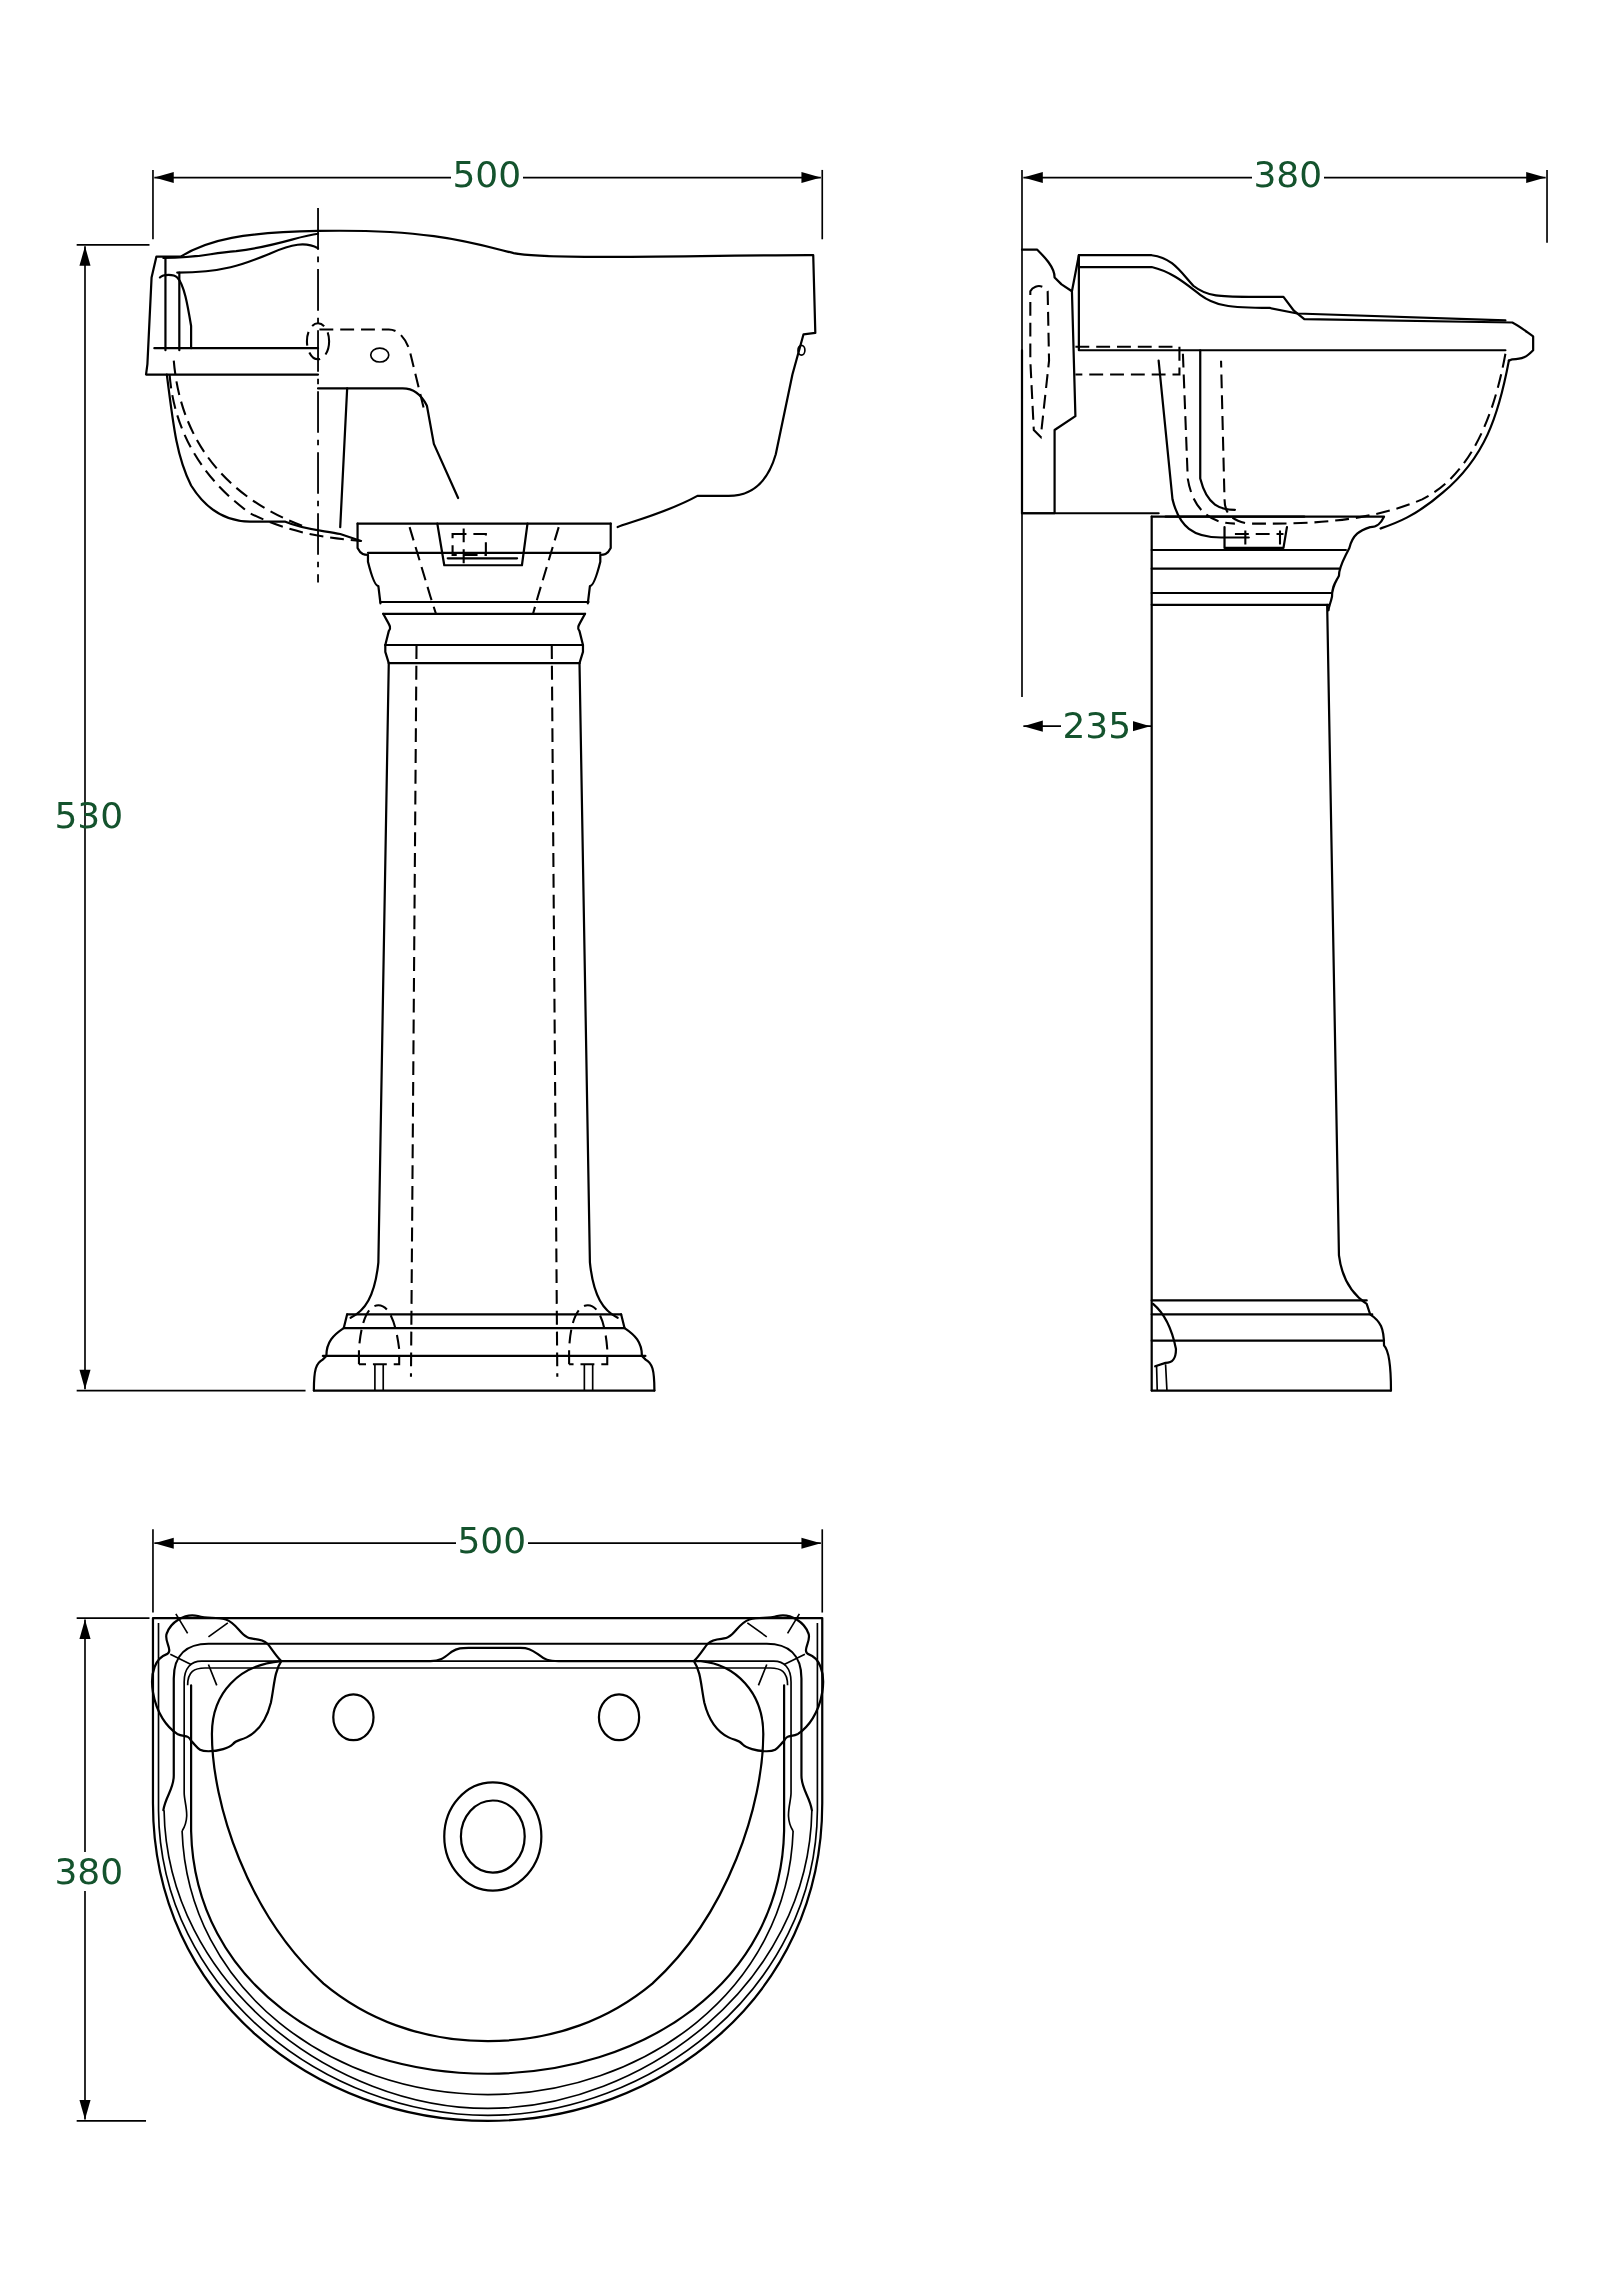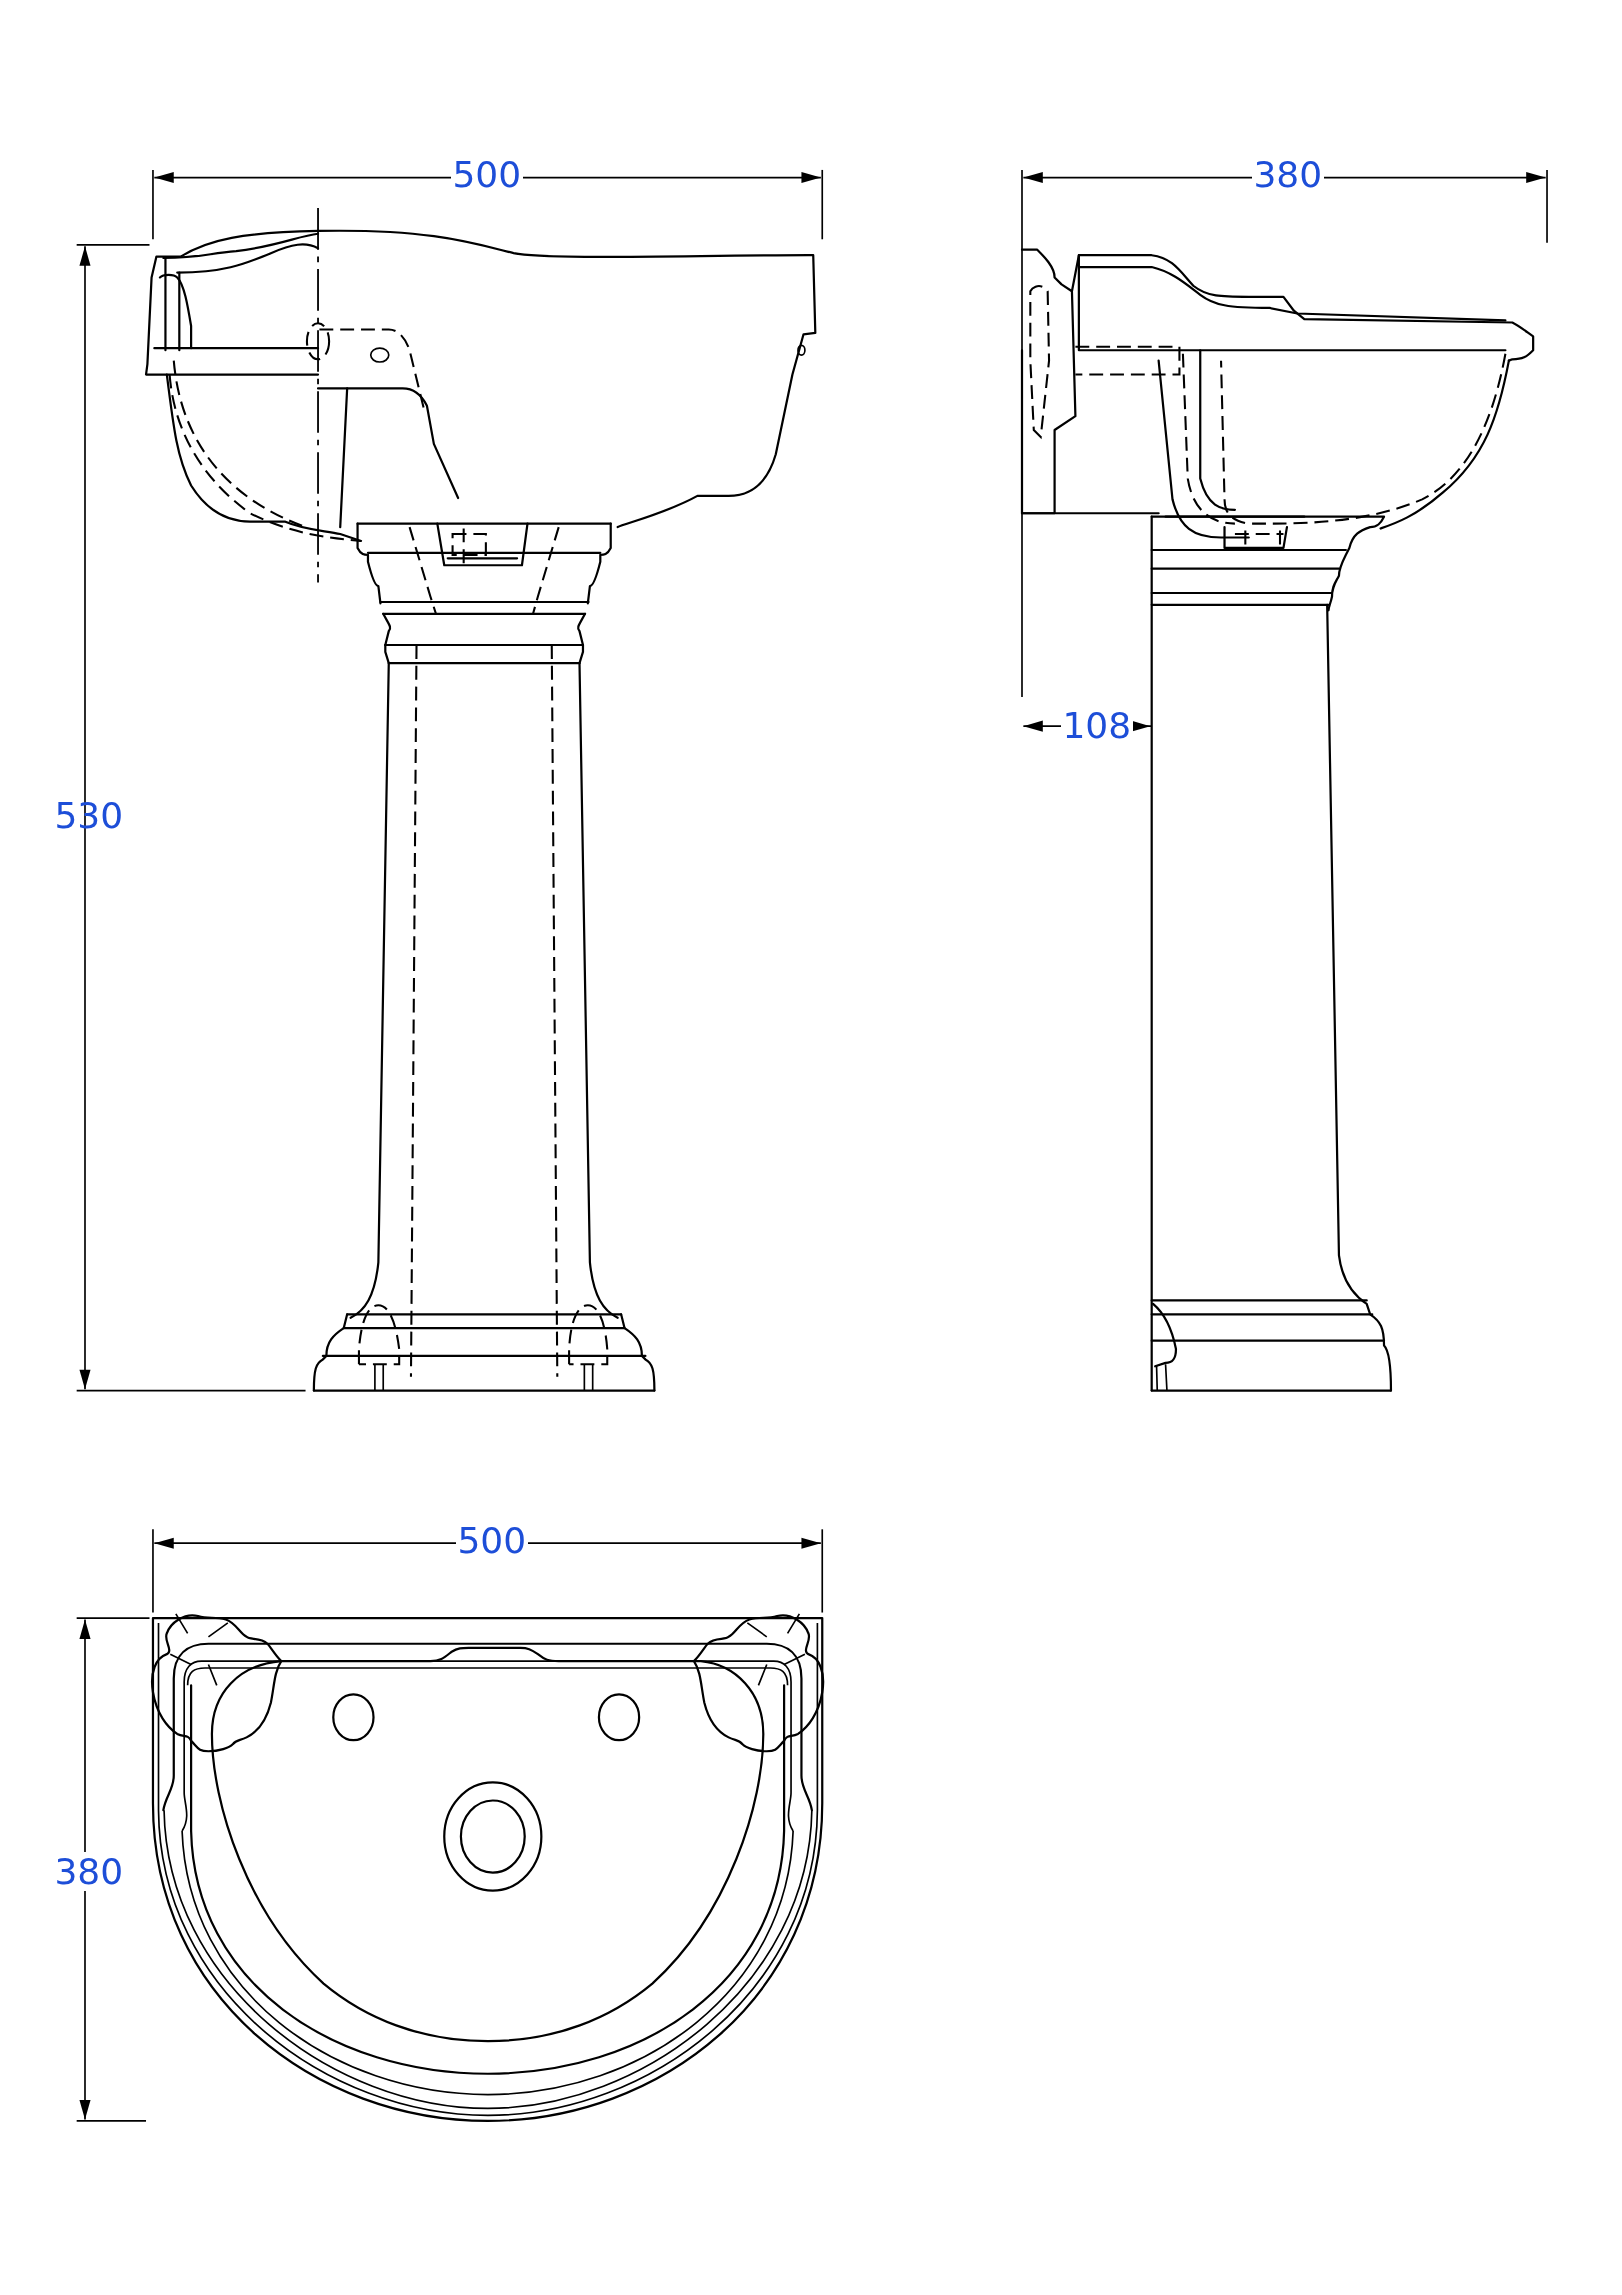--- a/index.html
+++ b/index.html
@@ -4,21 +4,21 @@
 <style>
   html, body { margin: 0; padding: 0; background: #ffffff; }
   body { width: 1623px; height: 2295px; position: relative; overflow: hidden; }
   svg { position: absolute; left: 0; top: 0; }
   .ln { fill: none; stroke: #000; stroke-width: 3.2; stroke-linejoin: round; stroke-linecap: round; }
   .thin { fill: none; stroke: #000; stroke-width: 2.4; }
   .dash { fill: none; stroke: #000; stroke-width: 3; stroke-dasharray: 20 10; }
   .center { fill: none; stroke: #000; stroke-width: 2.6; stroke-dasharray: 60 10 8 10; }
   .dim { fill: none; stroke: #000; stroke-width: 2.4; }
   .arrow { fill: #000; stroke: none; }
-  .lbl { position: absolute; font-family: "DejaVu Sans", sans-serif; font-size: 36px; color: #1d4ed8; background: #fff; line-height: 39px; padding: 0 1.4px; }
+  .lbl { position: absolute; font-family: "DejaVu Sans", sans-serif; font-size: 36px; color: #14532d; background: #fff; line-height: 39px; padding: 0 1.4px; }
 </style>
 </head>
 <body>
 
 <svg width="1623" height="2295" viewBox="0 0 2339 3309">
 
   <g>
 
     <g>
       <line class="dim" x1="220" y1="245" x2="220" y2="345"></line>
@@ -196,16 +196,16 @@
     <g>
       <path class="ln" d="M1000,2395 C1010,2385 1015,2375 1020,2370 C1030,2360 1045,2365 1050,2360 C1060,2355 1065,2340 1080,2335 C1095,2330 1105,2335 1120,2330 C1140,2325 1160,2340 1165,2355 C1170,2365 1155,2380 1165,2385 C1180,2390 1190,2410 1185,2440 C1180,2470 1165,2490 1150,2500 C1140,2505 1135,2500 1130,2510 C1120,2520 1120,2525 1105,2525 C1090,2525 1075,2520 1070,2515 C1065,2508 1060,2510 1050,2505 C1030,2495 1020,2475 1015,2455 C1010,2430 1010,2410 1000,2395 Z"></path>
       <path class="thin" d="M1152,2327 L1135,2355 M1160,2385 L1130,2400 M1105,2400 L1093,2430 M1105,2360 L1077,2340"></path>
     </g>
   </g>
 </svg>
 
 <div class="lbl" style="left:451px; top:155px;">500</div>
 <div class="lbl" style="left:53px; top:796px; background:transparent;">530</div>
 <div class="lbl" style="left:1252px; top:155px;">380</div>
-<div class="lbl" style="left:1061px; top:706px;">108</div>
+<div class="lbl" style="left:1061px; top:706px;">235</div>
 <div class="lbl" style="left:456px; top:1521px;">500</div>
 <div class="lbl" style="left:53px; top:1852px;">380</div>
 
 
 </body></html>

